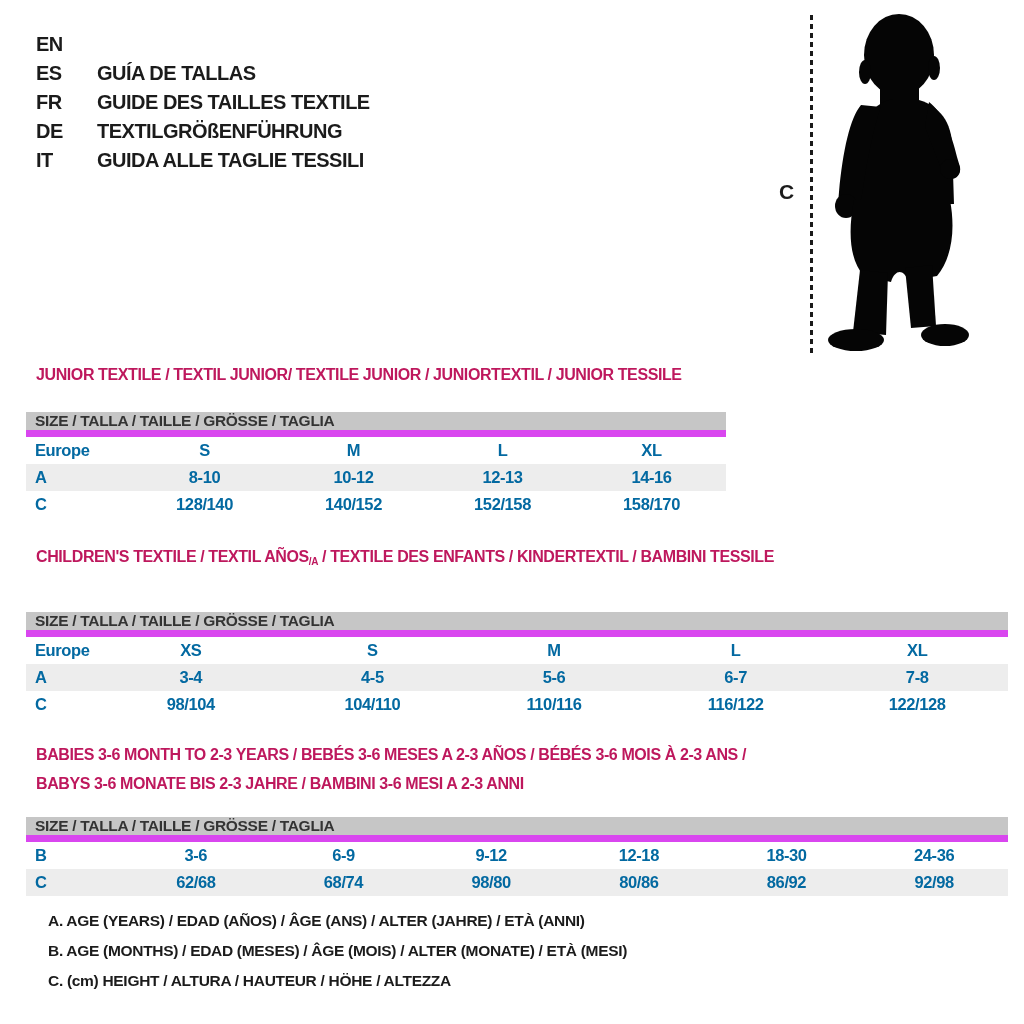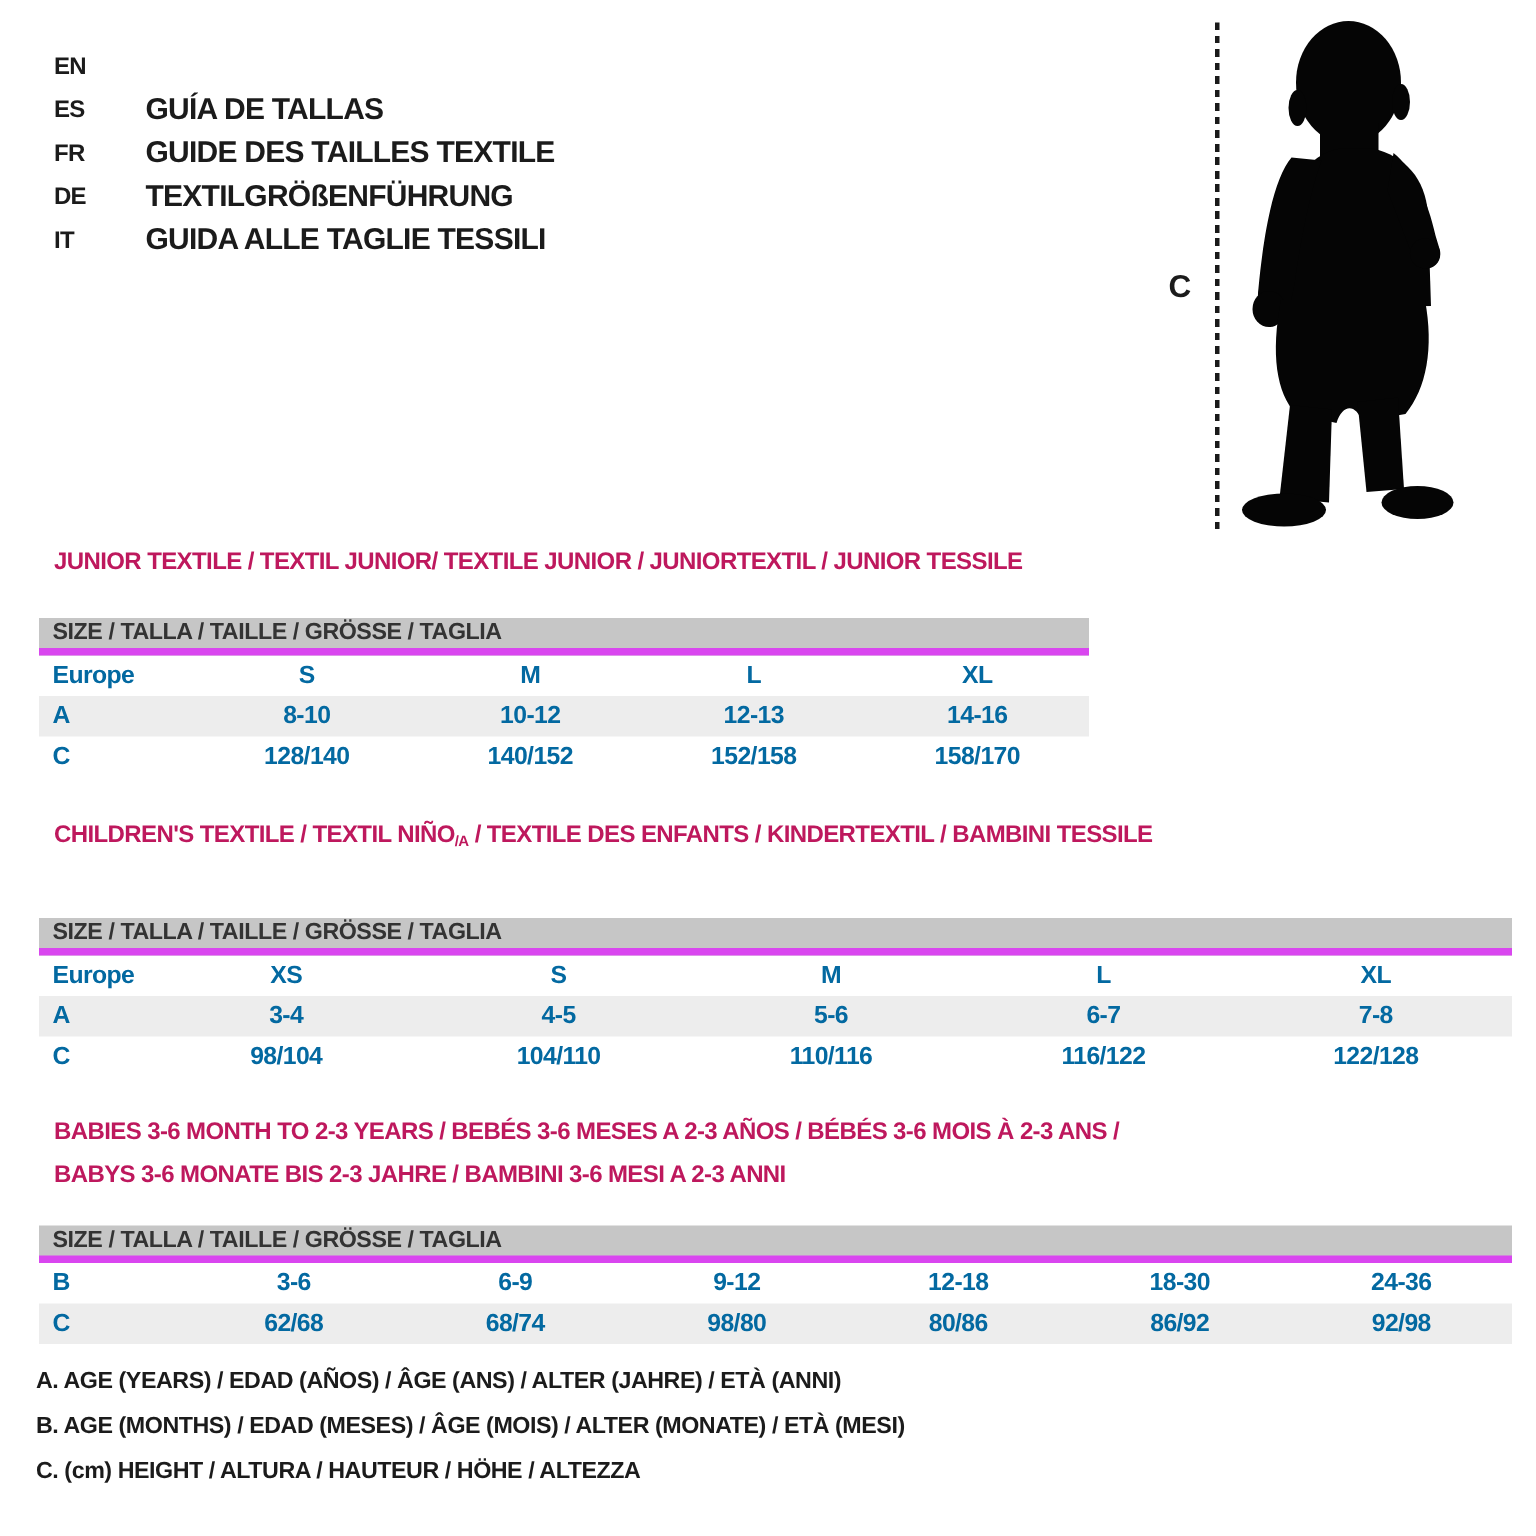--- a/index.html
+++ b/index.html
@@ -11,21 +11,21 @@
     color: #1b1b1b;
     overflow: hidden;
     -webkit-font-smoothing: antialiased;
   }
   .abs { position: absolute; }
 
   
   .lang-block { left: 36px; top: 30px; }
   .lang-row { display: flex; height: 29px; align-items: center; }
   .lang-code {
-    width: 61px; font-size: 16px; font-weight: bold; letter-spacing: -0.5px;
+    width: 61px; font-size: 20px; font-weight: bold; letter-spacing: -0.5px;
   }
   .lang-label { font-size: 20px; font-weight: bold; letter-spacing: -0.5px; }
 
   
   .height-line {
     left: 810px; top: 15px; width: 3px; height: 340px;
     background: repeating-linear-gradient(to bottom, #1a1a1a 0 5px, transparent 5px 9px);
   }
   .height-label { left: 779px; top: 180px; font-size: 21px; font-weight: bold; }
   .silhouette-wrap { left: 823px; top: 8px; width: 152px; height: 348px; }
@@ -37,41 +37,41 @@
   }
   .section-title sub.small-sub {
     font-size: 10px; vertical-align: baseline; position: relative; top: 3px;
     font-weight: bold;
   }
   .title-two-line { line-height: 29px; }
 
   
   .size-table { left: 26px; }
   .tbl-header {
-    height: 25px; background: #c6c6c6; border-bottom: 5px solid #d946ef;
+    height: 25px; background: #c6c6c6; border-bottom: 7px solid #d946ef;
     display: flex; align-items: center; padding-left: 9px;
     font-size: 15.5px; font-weight: bold; letter-spacing: -0.3px; color: #333333;
   }
   .tbl-row { display: grid; height: 27px; align-items: center; }
   .tbl-row.alt { background: #ededed; }
   .tbl-row .cell {
     text-align: center; font-size: 16.5px; font-weight: bold;
     letter-spacing: -0.4px; color: #0369a1;
   }
   .tbl-row .cell.label { text-align: left; padding-left: 9px; }
 
   .junior-table  { width: 700px; }
   .junior-table  .tbl-row { grid-template-columns: 104px repeat(4, 1fr); }
   .children-table{ width: 982px; }
   .children-table .tbl-row { grid-template-columns: 74px repeat(5, 1fr); }
   .babies-table  { width: 982px; }
   .babies-table  .tbl-row { grid-template-columns: 96px repeat(6, 1fr); }
 
   
-  .legend { left: 24px; top: 906px; line-height: 30px; }
+  .legend { left: 48px; top: 906px; line-height: 30px; }
   .legend div {
     font-size: 15.5px; font-weight: bold; letter-spacing: -0.3px; white-space: nowrap;
   }
 </style>
 </head>
 <body>
 
 <div class="abs lang-block">
   <div class="lang-row">
     <span class="lang-code">EN</span>
@@ -146,21 +146,21 @@
   <div class="tbl-row">
     <span class="cell label">C</span>
     <span class="cell">128/140</span>
     <span class="cell">140/152</span>
     <span class="cell">152/158</span>
     <span class="cell">158/170</span>
   </div>
 </div>
 
 <div class="abs section-title" style="top:548px">
-  <span>CHILDREN'S TEXTILE / TEXTIL NIÑO</span><sub class="small-sub">/A</sub><span> / TEXTILE DES ENFANTS / KINDERTEXTIL / BAMBINI TESSILE</span>
+  <span>CHILDREN'S TEXTILE / TEXTIL AÑOS</span><sub class="small-sub">/A</sub><span> / TEXTILE DES ENFANTS / KINDERTEXTIL / BAMBINI TESSILE</span>
 </div>
 <div class="abs size-table children-table" style="top:612px">
   <div class="tbl-header">SIZE / TALLA / TAILLE / GRÖSSE / TAGLIA</div>
   <div class="tbl-row">
     <span class="cell label">Europe</span>
     <span class="cell">XS</span>
     <span class="cell">S</span>
     <span class="cell">M</span>
     <span class="cell">L</span>
     <span class="cell">XL</span>

